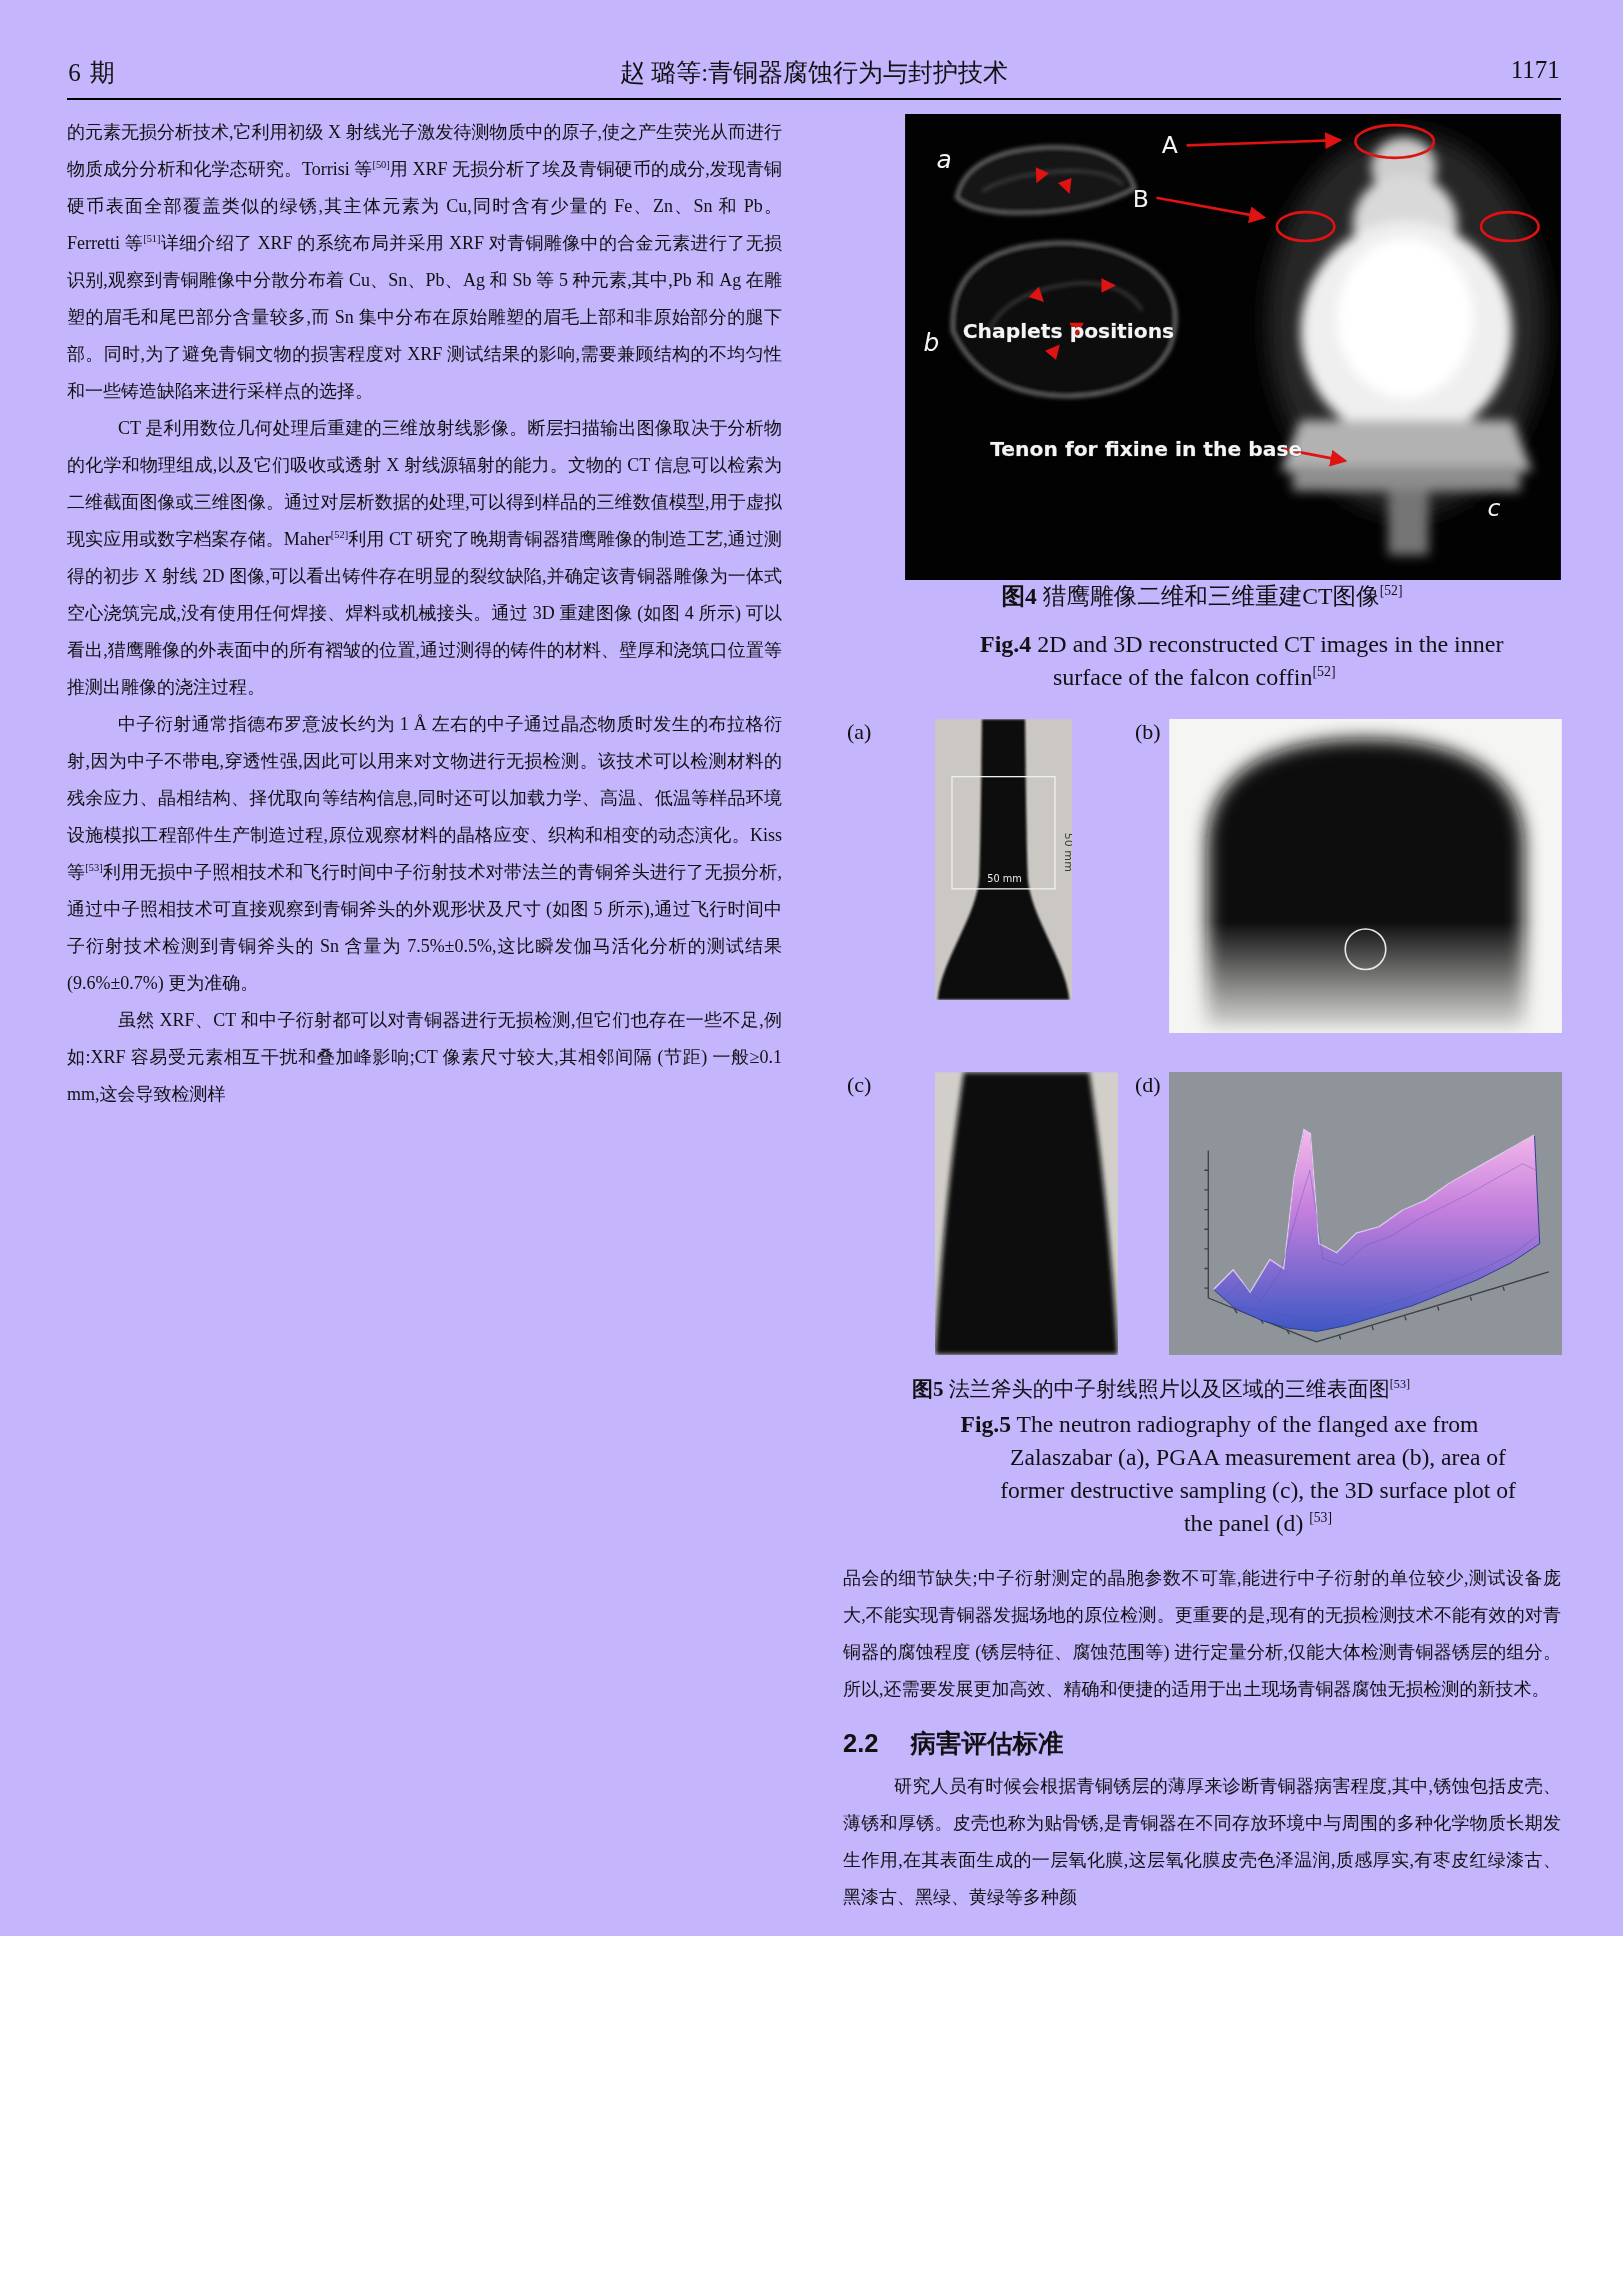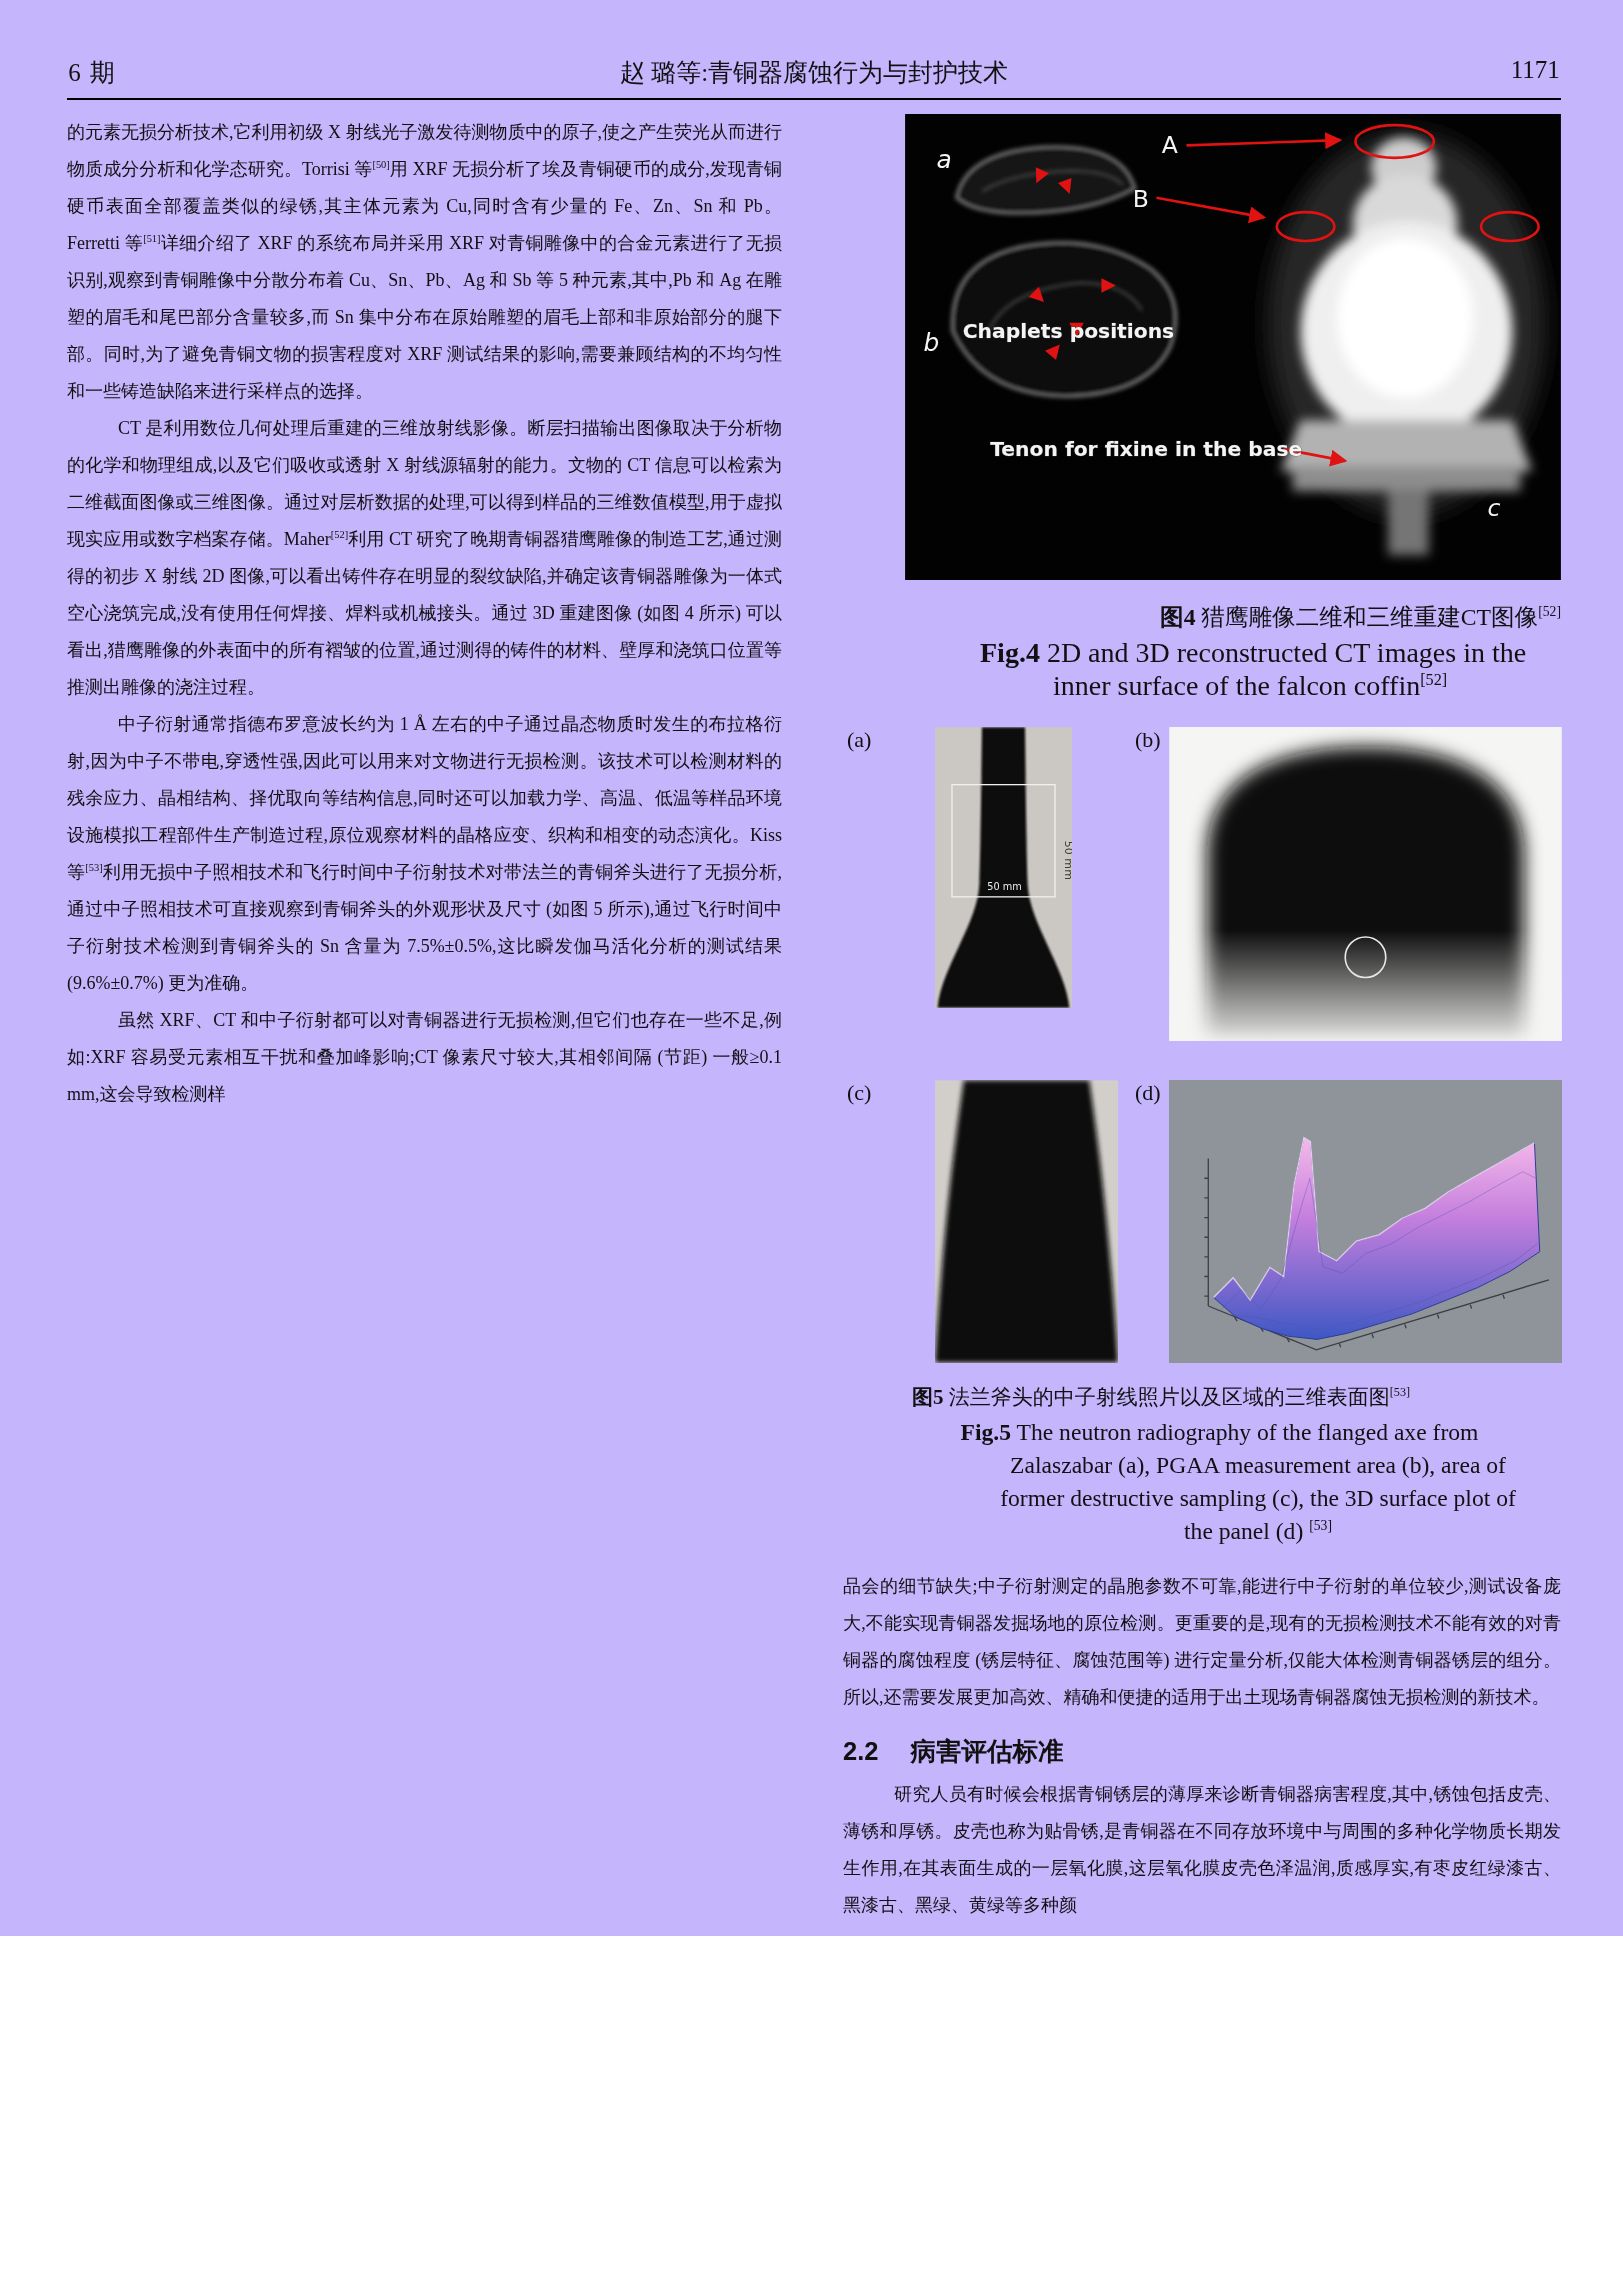--- a/index.html
+++ b/index.html
@@ -21,22 +21,22 @@
   .header-rule { position: absolute; top: 98px; left: 67px; width: 1494px; height: 2px; background: #000; }
   
   .col { position: absolute; top: 114px; }
   .col-left  { left: 67px;  width: 715px; }
   .col-right { left: 843px; width: 718px; }
   .para { margin: 0; font-size: 18px; line-height: 37px; text-align: justify; text-indent: 51px; }
   .para.cont { text-indent: 0; }
   sup { font-size: 0.58em; line-height: 0; vertical-align: super; }
   
   .fig4 { margin: 1.3px 0 0 62px; width: 656px; height: 466px; }
-  .fig-caption-cn-center { text-align: right; font-size: 23.6px; line-height: 33px; margin-top: 21px; }
-  .fig4-caption-en { font-size: 28px; line-height: 33px; margin: 2px 0 0 137px; width: 582px; padding-left: 73px; text-indent: -73px; }
+  .fig-caption-cn-center { text-align: center; font-size: 23.6px; line-height: 33px; margin-top: 0; }
+  .fig4-caption-en { font-size: 24px; line-height: 33px; margin: 15px 0 0 137px; width: 582px; padding-left: 73px; text-indent: -73px; }
   
   .fig5 { position: relative; width: 718px; height: 641px; margin-top: 22px; }
   .fig5 .plabel { position: absolute; font-size: 22px; }
   .plabel-a { left: 3.9px;  top: 2.6px; }
   .plabel-b { left: 292px; top: 2.6px; }
   .plabel-c { left: 3.9px;  top: 356px; }
   .plabel-d { left: 292px; top: 356px; }
   .panel { position: absolute; }
   .panel-a { left: 92px; top: 2.6px; }
   .panel-b { left: 326px; top: 2.6px; }

